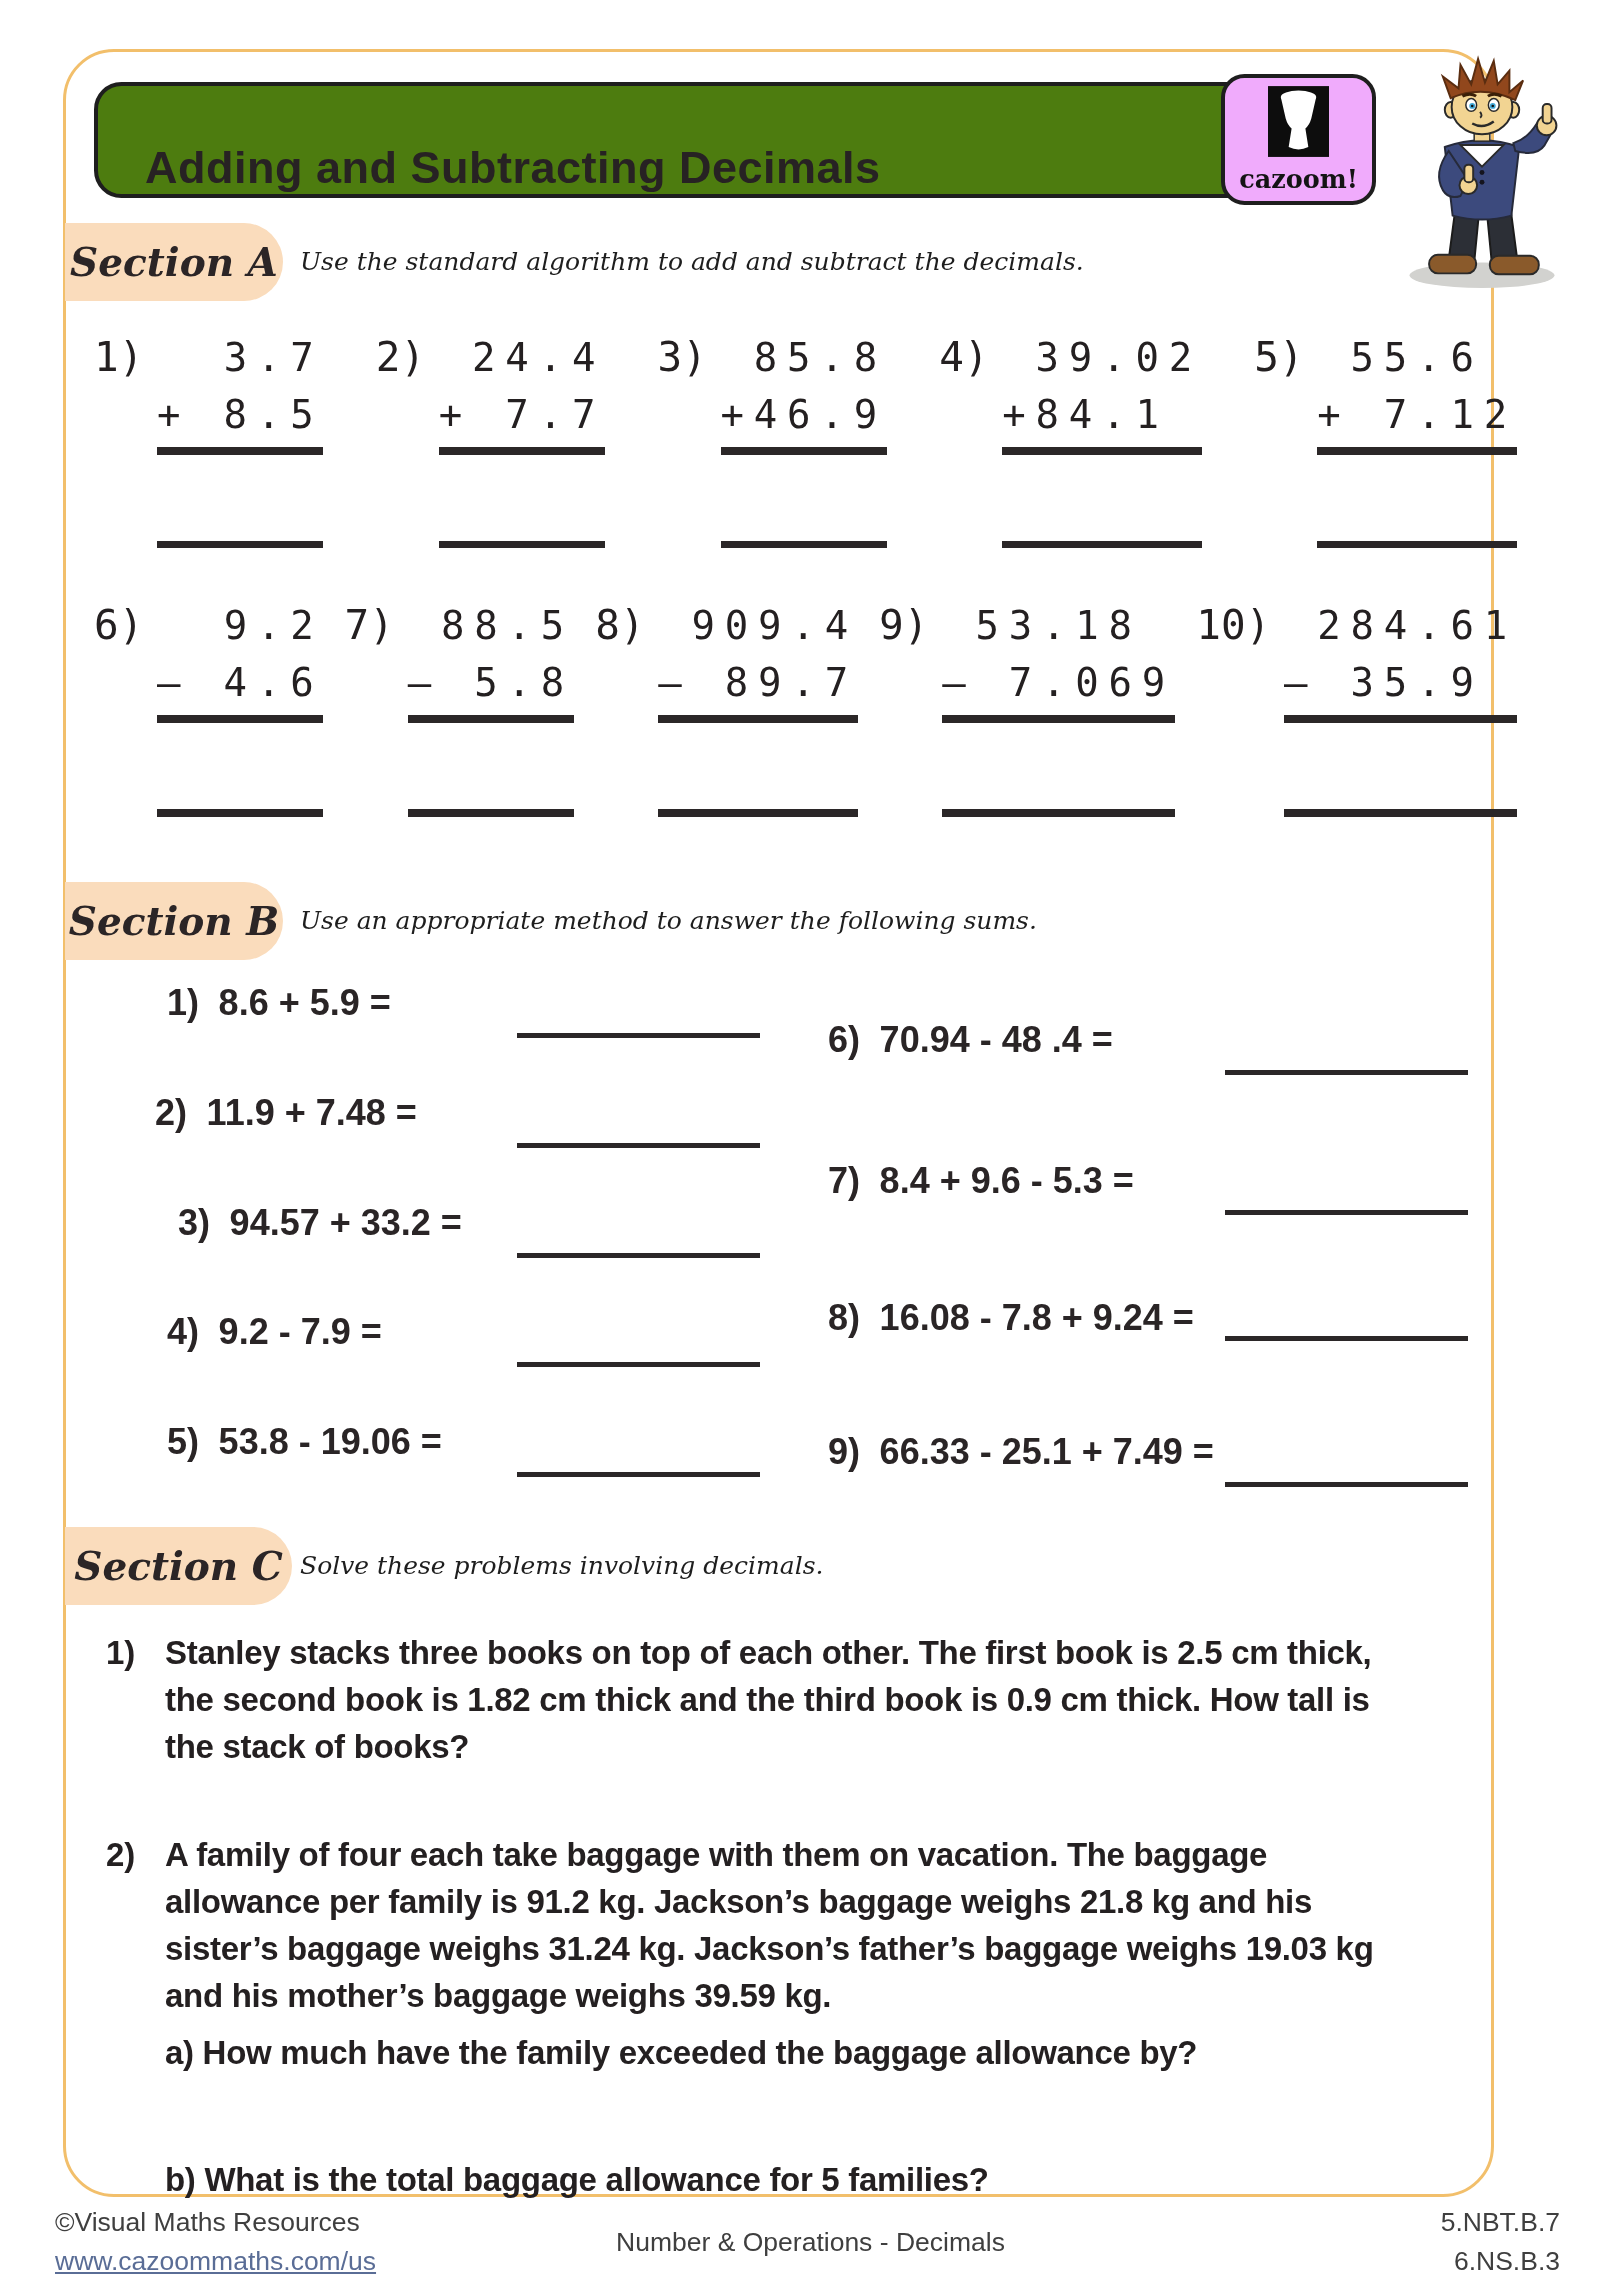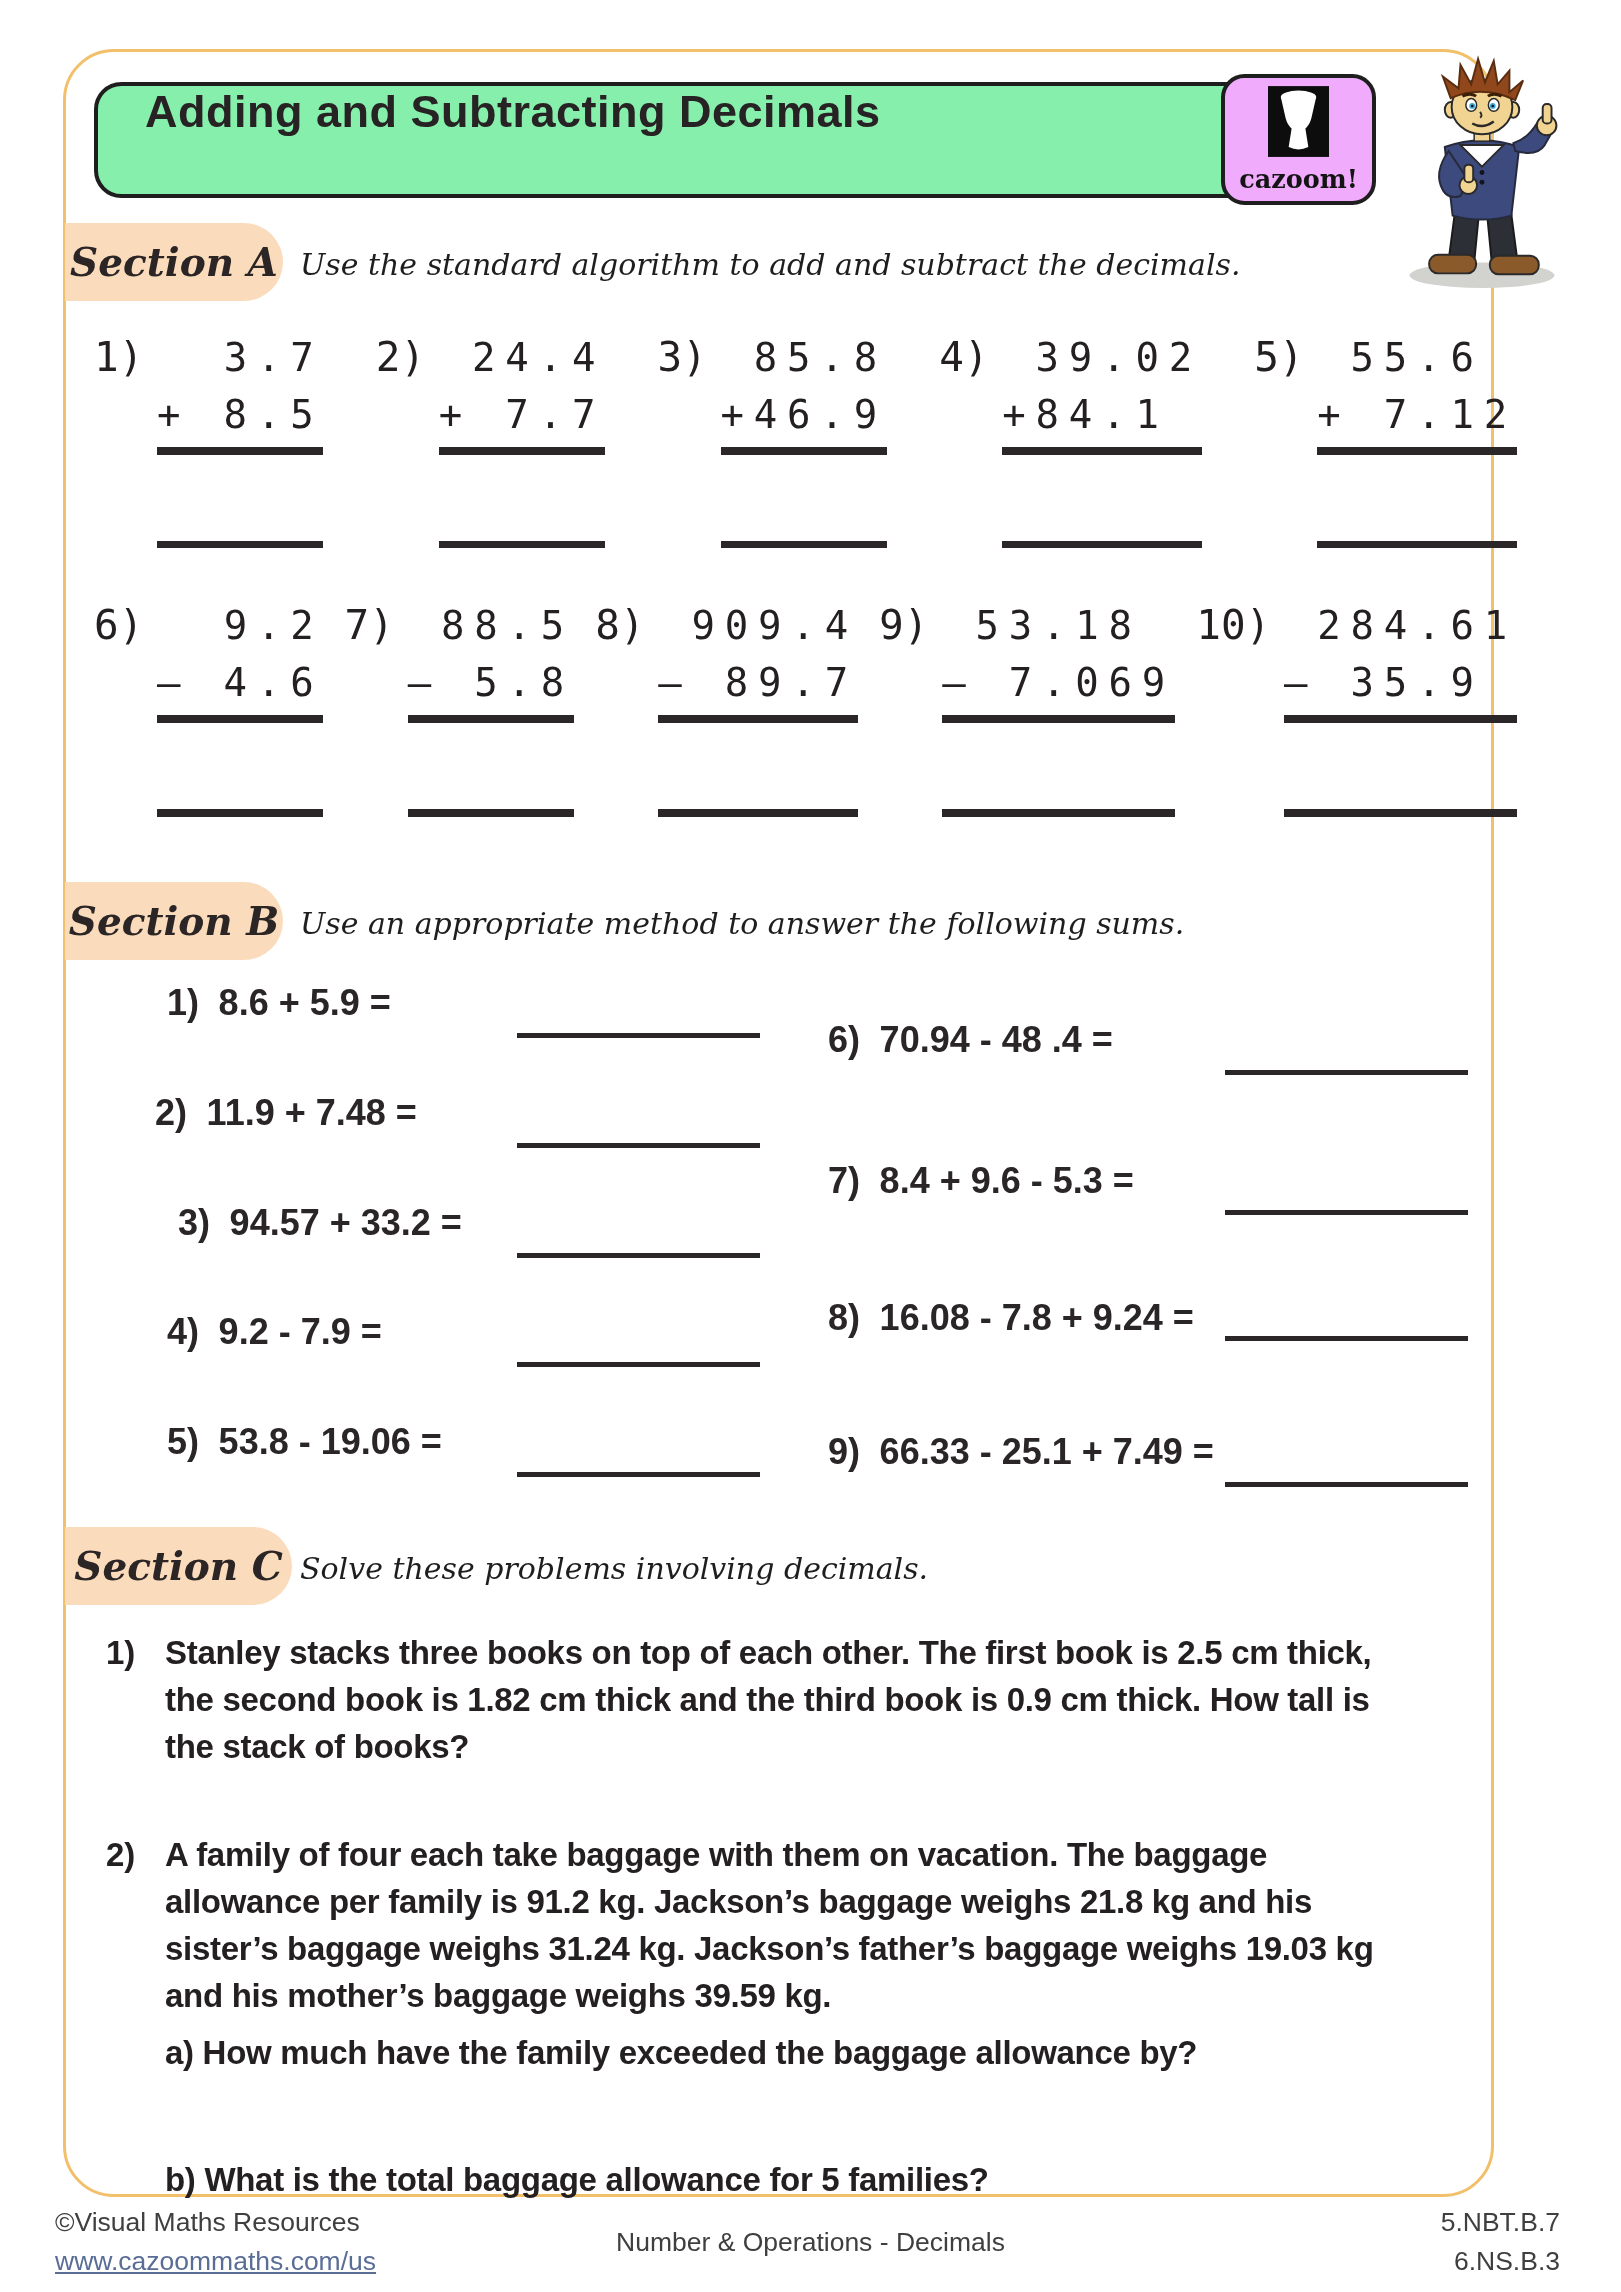--- a/index.html
+++ b/index.html
@@ -7,40 +7,40 @@
     width:1621px; height:2293px; position:relative; background:#ffffff;
     font-family:"Liberation Sans", sans-serif; color:#272223; overflow:hidden;
   }
   .outer-border {
     position:absolute; left:63px; top:49px; width:1431px; height:2148px;
     border:3.9px solid #F2BF6B; border-radius:51px; background:#fff;
   }
   
   .title-box {
     position:absolute; left:94px; top:82px; width:1259px; height:116px;
-    background:#86efac; border:4.9px solid #1e1e1e; border-radius:27.4px;
-    display:flex; align-items:flex-start; padding-left:47px; z-index:1;
+    background:#4d7c0f; border:4.9px solid #1e1e1e; border-radius:27.4px;
+    display:flex; align-items:flex-end; padding-left:47px; z-index:1;
   }
   .title-box h1 { font-size:45px; font-weight:bold; color:#272223; letter-spacing:0.5px; }
   .logo-box {
     position:absolute; left:1221px; top:74px; width:155px; height:131px;
     background:#f0abfc; border:4.9px solid #1e1e1e; border-radius:23.5px; z-index:2;
     display:flex; flex-direction:column; align-items:center; padding-top:7.8px;
   }
   .logo-brand { font-family:"DejaVu Serif", serif; font-weight:bold; font-size:25.5px; color:#141414; margin-top:1px; }
   .mascot { position:absolute; left:1388px; top:53px; width:188px; height:239px; z-index:3; }
   
   .section-tab {
     position:absolute; left:65px; width:218px; height:78px; background:#FADCBC;
     border-radius:0 41px 41px 0; display:flex; align-items:center; justify-content:center;
   }
   .section-tab span { font-family:"DejaVu Serif", serif; font-style:italic; font-weight:bold; font-size:39px; color:#2b2526; }
   .section-instruction {
     position:absolute; left:300px; font-family:"DejaVu Serif", serif; font-style:italic;
-    font-size:30px; color:#1e1e1e; white-space:nowrap;
+    font-size:25px; color:#1e1e1e; white-space:nowrap;
   }
   
   .col-sums { position:absolute; left:94px; top:329px; width:1423px; }
   .sum-row { display:flex; justify-content:space-between; }
   .sum-row.second { margin-top:49px; }
   .sum-prob { display:flex; align-items:flex-start; }
   .sum-num-label {
     font-family:"DejaVu Sans Mono", monospace; font-size:41px; line-height:57px;
     color:#242021; margin-right:13.7px; white-space:pre;
   }

